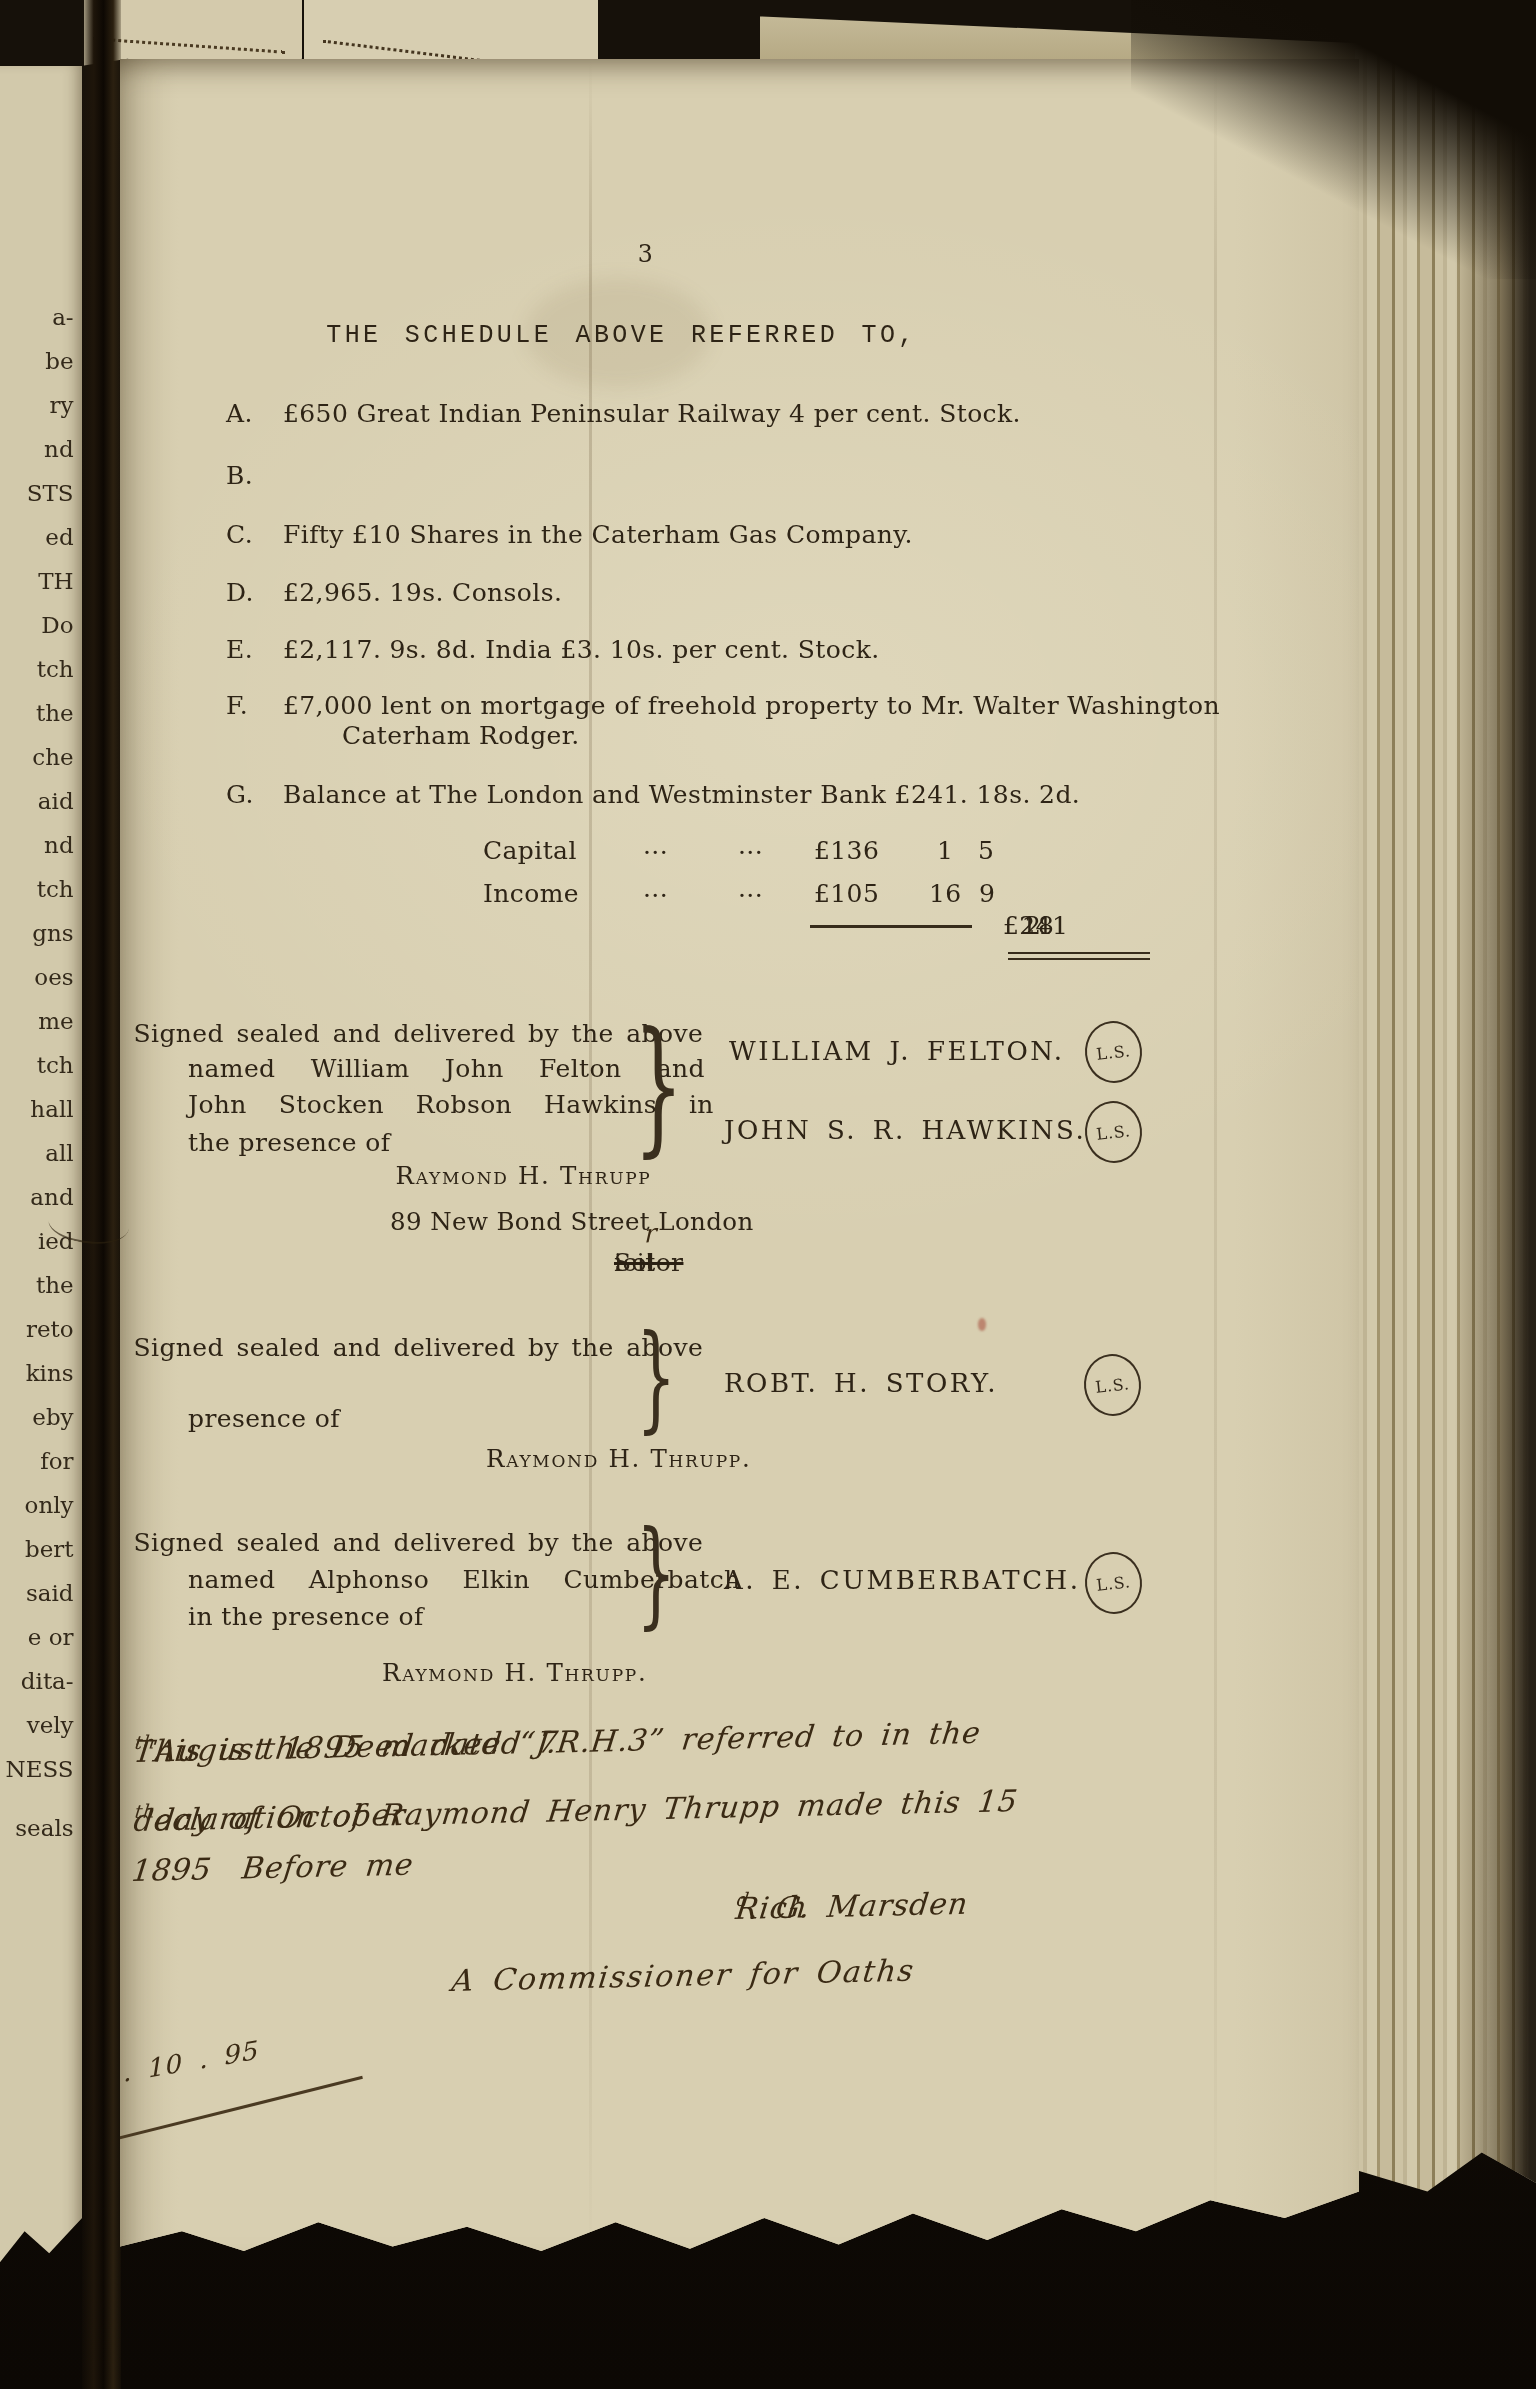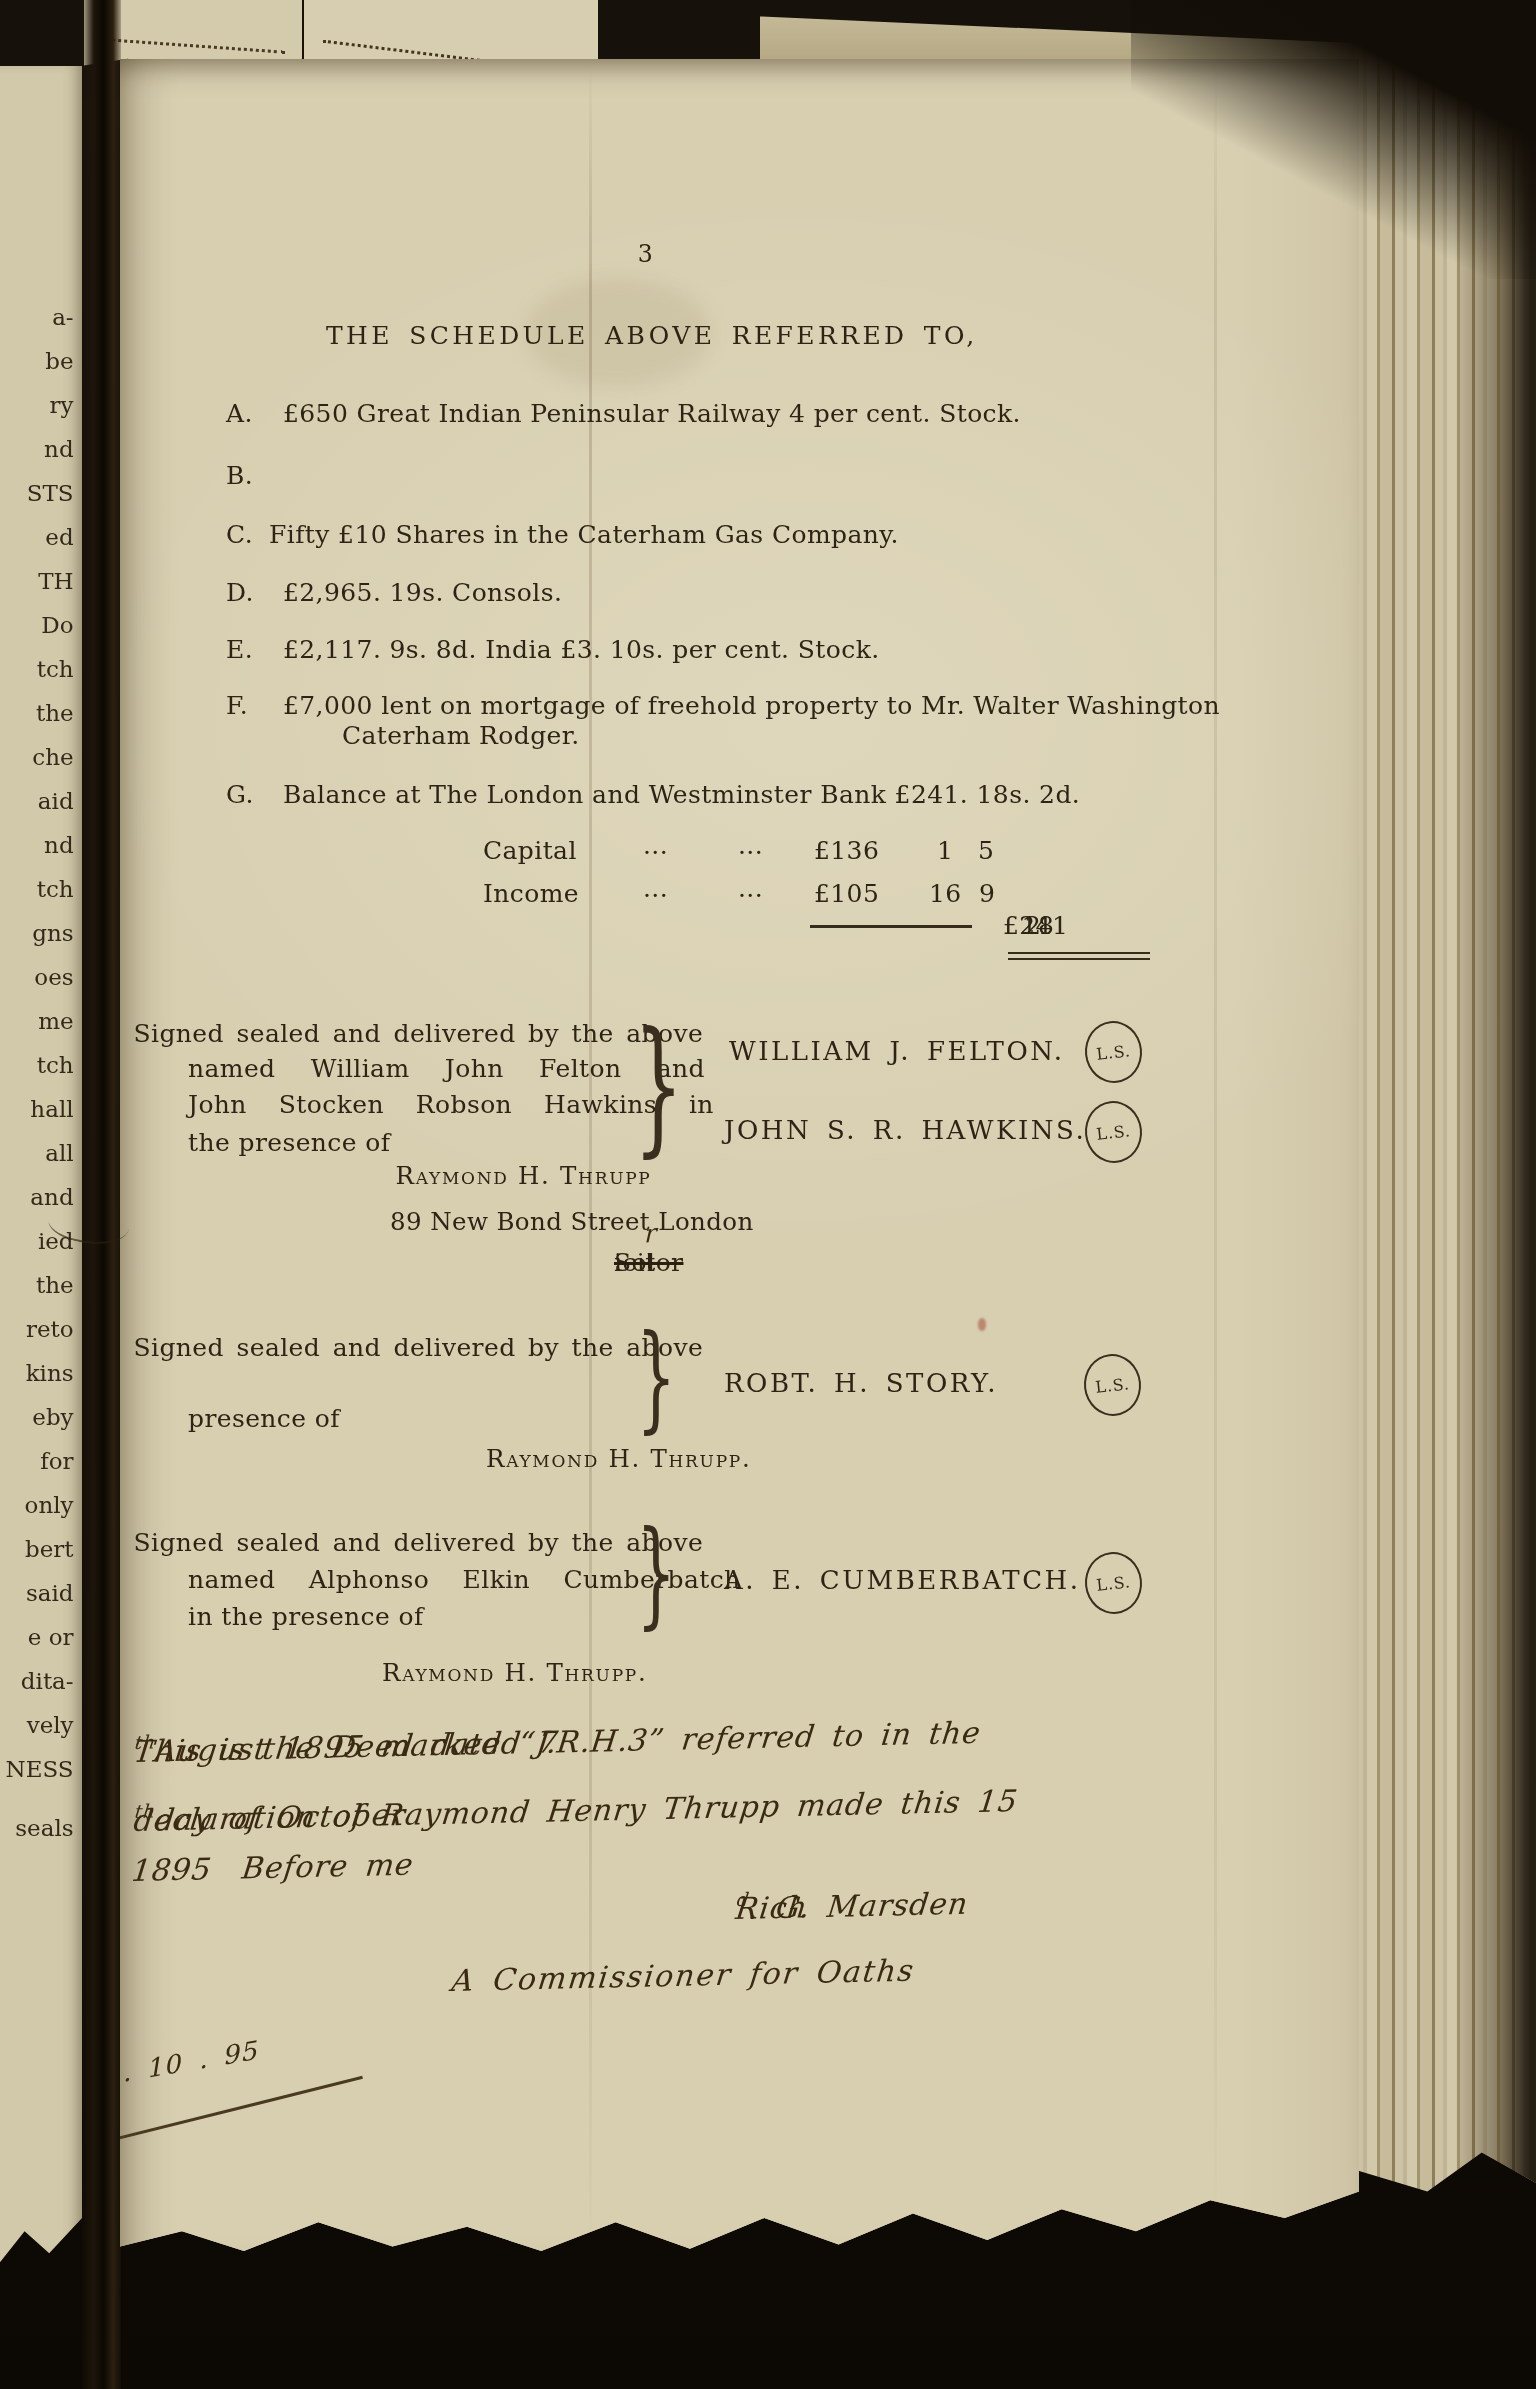--- a/index.html
+++ b/index.html
@@ -51,21 +51,21 @@
       linear-gradient(180deg,#d2c8a9 0,#d8cfb1 127px,#dad2b6 70%,#d4caab 100%);
     box-shadow:inset 0 23.6px 29px -18.6px rgba(60,45,22,.55), inset 25px 0 42px -25px rgba(60,45,22,.5);
     clip-path:polygon(0 0,100% 0,100% 96.8%,94% 98%,88% 97.2%,82% 98.6%,76% 97.6%,70% 99%,64% 97.8%,58% 99.2%,52% 98%,46% 99.4%,40% 98.2%,34% 99.5%,28% 98.4%,22% 99.3%,16% 98.2%,10% 99.5%,5% 98.6%,0 99.3%);}
   .crease-v{top:0;width:2.5px;height:100%;
     background:linear-gradient(180deg,rgba(90,70,40,0),rgba(90,70,40,.22) 10%,rgba(90,70,40,.16) 80%,rgba(90,70,40,0));}
   .stain-red{width:8.4px;height:12.7px;border-radius:50%;background:rgba(160,62,46,.5);filter:blur(0.8px);}
   .stain-fox{width:186px;height:110px;border-radius:50%;background:rgba(120,100,60,.10);filter:blur(8.4px);}
 
   .print{color:#2e2416;font-size:25px;letter-spacing:0.4px;white-space:nowrap;}
   .pageno{font-size:23.6px;text-align:center;}
-  .title{font-size:25px;letter-spacing:3.4px;word-spacing:5px;text-align:center;}
+  .title{font-size:25px;letter-spacing:3.4px;word-spacing:5px;text-align:center;font-family:Liberation Mono, monospace;}
   .signame{font-size:26px;letter-spacing:2.5px;word-spacing:5px;}
   .sc{font-variant:small-caps;font-size:24.5px;letter-spacing:1.7px;text-align:center;}
   .addr{font-size:24.5px;text-align:center;}
   .rule{background:#372c1b;height:2.5px;}
   .dbl-rule{height:7.6px;border-top:2.5px solid #372c1b;border-bottom:2.5px solid #372c1b;}
   .brace{font-size:143px;line-height:149px;color:#3a2f1e;transform:scaleX(.55) scaleY(1.02);transform-origin:center;}
   .brace.small{font-size:114px;line-height:118px;}
   .seal{width:57px;height:62px;border:2.5px solid #3a2f1f;border-radius:50%;
         display:flex;align-items:center;justify-content:center;
         font-size:16px;color:#33281a;letter-spacing:0.8px;transform:rotate(-6deg);}
@@ -146,21 +146,21 @@
     <div class="stain-fox" style="left:405px;top:219px;"></div>
     <div class="stain-red" style="left:858px;top:1259px;"></div>
 
     <div class="print pageno" style="left:496px;top:181px;width:59px;">3</div>
     <div class="print title" style="left:206px;top:262px;width:591px;">THE SCHEDULE ABOVE REFERRED TO,</div>
 
     <div class="print" style="left:106px;top:340px;">A.</div>
     <div class="print" style="left:163px;top:340px;">£650 Great Indian Peninsular Railway 4 per cent. Stock.</div>
     <div class="print" style="left:106px;top:402px;">B.</div>
     <div class="print" style="left:106px;top:461px;">C.</div>
-    <div class="print" style="left:149px;top:461px;">Fifty £10 Shares in the Caterham Gas Company.</div>
+    <div class="print" style="left:163px;top:461px;">Fifty £10 Shares in the Caterham Gas Company.</div>
     <div class="print" style="left:106px;top:519px;">D.</div>
     <div class="print" style="left:163px;top:519px;">£2,965. 19s. Consols.</div>
     <div class="print" style="left:106px;top:576px;">E.</div>
     <div class="print" style="left:163px;top:576px;">£2,117. 9s. 8d. India £3. 10s. per cent. Stock.</div>
     <div class="print" style="left:106px;top:632px;">F.</div>
     <div class="print" style="left:163px;top:632px;">£7,000 lent on mortgage of freehold property to Mr. Walter Washington</div>
     <div class="print" style="left:222px;top:662px;">Caterham Rodger.</div>
     <div class="print" style="left:106px;top:721px;">G.</div>
     <div class="print" style="left:163px;top:721px;">Balance at The London and Westminster Bank £241. 18s. 2d.</div>
 

